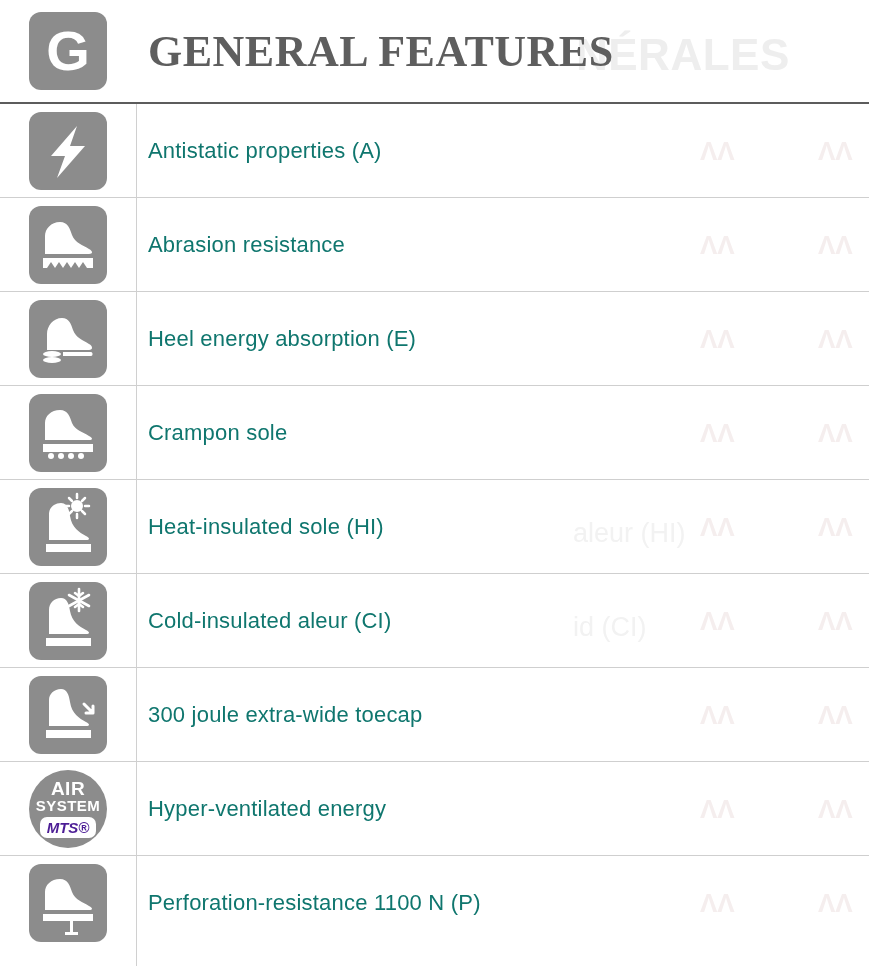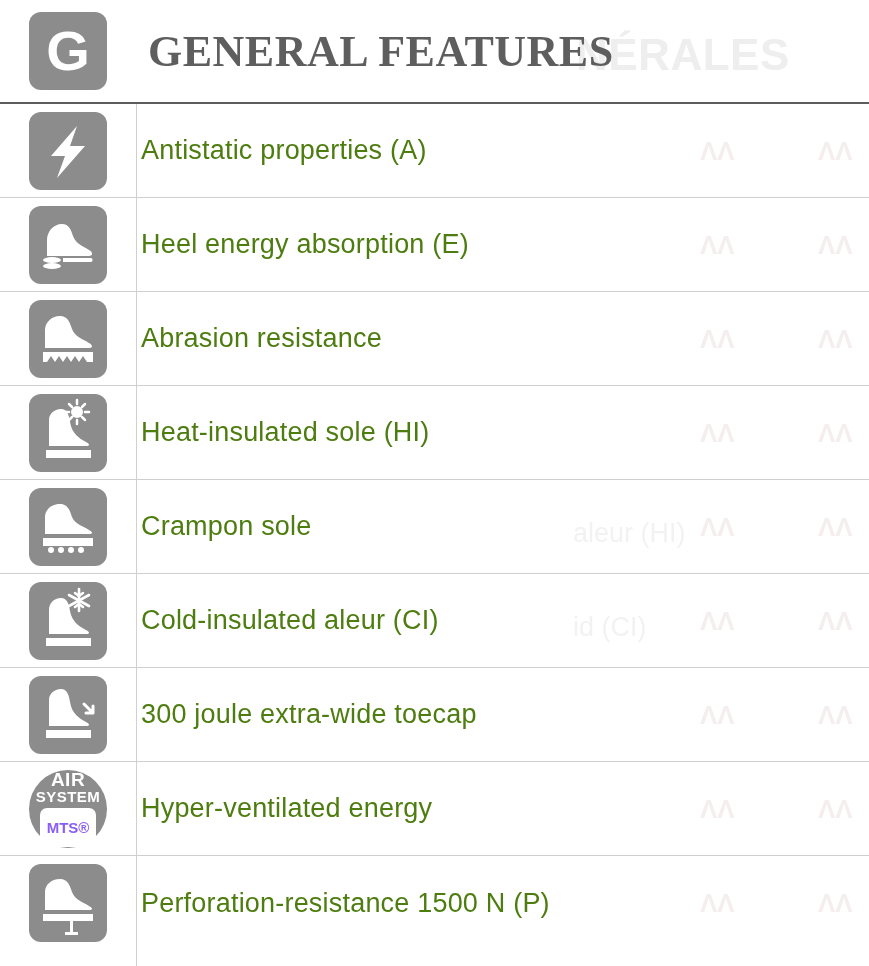--- a/index.html
+++ b/index.html
@@ -74,23 +74,23 @@
   .icon-cell {
     width: 136px;
     min-width: 136px;
     display: flex;
     align-items: center;
     justify-content: center;
   }
 
   .label-cell {
     flex: 1;
-    padding-left: 5px;
-    font-size: 27px;
-    color: #4d7c0f;
+    padding-left: 12px;
+    font-size: 22px;
+    color: #0f766e;
     letter-spacing: 0.2px;
   }
 
   .col-divider {
     position: absolute;
     left: 136px;
     top: 104px;
     width: 1px;
     height: 862px;
     background: #d0d0d0;
@@ -148,23 +148,24 @@
     font-family: "Liberation Sans Narrow", "Liberation Sans", sans-serif;
     font-weight: bold;
     line-height: 1.0;
   }
   .air-text .l1 { font-size: 19px; letter-spacing: 0.5px; }
   .air-text .l2 { font-size: 15px; letter-spacing: 0.5px; }
   .air-text .l3 {
     margin-top: 4px;
     font-size: 15px;
     background: #ffffff;
-    color: #8b5cf6;
+    color: #4c1d95;
     border-radius: 7px;
-    padding: 12px 7px;
+    padding: 3px 7px;
+    font-style: italic;
   }
 </style>
 </head>
 <body>
 
 <div class="ghost-layer">
   <div class="ghost-title">NÉRALES</div>
   <div class="ghost-text" style="left:573px; top:518px;">aleur (HI)</div>
   <div class="ghost-text" style="left:573px; top:612px;">id (CI)</div>
 <div class="ghost-mark" style="left: 700px; top: 136px;">ɅɅ</div>
@@ -206,41 +207,57 @@
         </svg>
       </div>
     </div>
     <div class="label-cell">Antistatic properties (A)</div>
   </div>
 
   <div class="row">
     <div class="icon-cell">
       <div class="tile">
         <svg width="78" height="78" viewBox="0 0 78 78">
+          <path d="M16,48 L16,30 C16,23 22,16 31,16 C39,16 41,23 43,29 C46,37 54,39 60,43 C64,45 64,48 60,48 Z" fill="#ffffff"></path>
+          <path d="M14,52 L64,52 L64,62 L14,62 Z" fill="#ffffff"></path>
+          <path d="M18,62 L22,56 L26,62 L30,56 L34,62 L38,56 L42,62 L46,56 L50,62 L54,56 L58,62 Z" fill="#8c8c8c"></path>
+        </svg>
+      </div>
+    </div>
+    <div class="label-cell">Abrasion resistance</div>
+  </div>
+
+  <div class="row">
+    <div class="icon-cell">
+      <div class="tile">
+        <svg width="78" height="78" viewBox="0 0 78 78">
           <path d="M18,50 L18,34 C18,26 24,18 33,18 C40,18 42,24 44,30 C47,38 54,40 60,44 C64,46 64,50 60,50 Z" fill="#ffffff"></path>
           <ellipse cx="23" cy="54" rx="9" ry="3" fill="#ffffff"></ellipse>
           <ellipse cx="23" cy="60" rx="9" ry="3" fill="#ffffff"></ellipse>
           <path d="M34,52 L62,52 C64,52 64,56 62,56 L34,56 Z" fill="#ffffff"></path>
         </svg>
       </div>
     </div>
     <div class="label-cell">Heel energy absorption (E)</div>
   </div>
 
   <div class="row">
     <div class="icon-cell">
       <div class="tile">
         <svg width="78" height="78" viewBox="0 0 78 78">
-          <path d="M16,48 L16,30 C16,23 22,16 31,16 C39,16 41,23 43,29 C46,37 54,39 60,43 C64,45 64,48 60,48 Z" fill="#ffffff"></path>
-          <path d="M14,52 L64,52 L64,62 L14,62 Z" fill="#ffffff"></path>
-          <path d="M18,62 L22,56 L26,62 L30,56 L34,62 L38,56 L42,62 L46,56 L50,62 L54,56 L58,62 Z" fill="#8c8c8c"></path>
-        </svg>
-      </div>
-    </div>
-    <div class="label-cell">Abrasion resistance</div>
+          <path d="M16,46 L16,29 C16,22 22,16 31,16 C39,16 41,23 43,29 C46,36 54,38 60,42 C64,44 64,46 60,46 Z" fill="#ffffff"></path>
+          <path d="M14,50 L64,50 L64,58 L14,58 Z" fill="#ffffff"></path>
+          <circle cx="22" cy="62" r="3" fill="#ffffff"></circle>
+          <circle cx="32" cy="62" r="3" fill="#ffffff"></circle>
+          <circle cx="42" cy="62" r="3" fill="#ffffff"></circle>
+          <circle cx="52" cy="62" r="3" fill="#ffffff"></circle>
+        </svg>
+      </div>
+    </div>
+    <div class="label-cell">Crampon sole</div>
   </div>
 
   <div class="row">
     <div class="icon-cell">
       <div class="tile">
         <svg width="78" height="78" viewBox="0 0 78 78">
           <circle cx="48" cy="18" r="6" fill="#ffffff"></circle>
           <g stroke="#ffffff" stroke-width="2.5" stroke-linecap="round">
             <line x1="48" y1="6" x2="48" y2="10"></line>
             <line x1="48" y1="26" x2="48" y2="30"></line>
@@ -256,36 +273,20 @@
         </svg>
       </div>
     </div>
     <div class="label-cell">Heat-insulated sole (HI)</div>
   </div>
 
   <div class="row">
     <div class="icon-cell">
       <div class="tile">
         <svg width="78" height="78" viewBox="0 0 78 78">
-          <path d="M16,46 L16,29 C16,22 22,16 31,16 C39,16 41,23 43,29 C46,36 54,38 60,42 C64,44 64,46 60,46 Z" fill="#ffffff"></path>
-          <path d="M14,50 L64,50 L64,58 L14,58 Z" fill="#ffffff"></path>
-          <circle cx="22" cy="62" r="3" fill="#ffffff"></circle>
-          <circle cx="32" cy="62" r="3" fill="#ffffff"></circle>
-          <circle cx="42" cy="62" r="3" fill="#ffffff"></circle>
-          <circle cx="52" cy="62" r="3" fill="#ffffff"></circle>
-        </svg>
-      </div>
-    </div>
-    <div class="label-cell">Crampon sole</div>
-  </div>
-
-  <div class="row">
-    <div class="icon-cell">
-      <div class="tile">
-        <svg width="78" height="78" viewBox="0 0 78 78">
           <g stroke="#ffffff" stroke-width="2.6" stroke-linecap="round">
             <line x1="50" y1="7" x2="50" y2="29"></line>
             <line x1="40" y1="13" x2="60" y2="24"></line>
             <line x1="60" y1="13" x2="40" y2="24"></line>
             <line x1="46" y1="11" x2="50" y2="14"></line>
               <line x1="54" y1="11" x2="50" y2="14"></line>
             <line x1="46" y1="25" x2="50" y2="22"></line>
               <line x1="54" y1="25" x2="50" y2="22"></line>
           </g>
           <path d="M20,52 L20,28 C20,21 25,16 32,16 C38,16 40,22 41,29 C43,40 50,44 57,48 C61,50 61,52 57,52 Z" fill="#ffffff"></path>
@@ -326,16 +327,16 @@
     <div class="icon-cell">
       <div class="tile">
         <svg width="78" height="78" viewBox="0 0 78 78">
           <path d="M16,46 L16,28 C16,21 22,15 31,15 C39,15 41,22 43,28 C46,36 54,38 60,42 C64,44 64,46 60,46 Z" fill="#ffffff"></path>
           <path d="M14,50 L64,50 L64,57 L14,57 Z" fill="#ffffff"></path>
           <rect x="41" y="57" width="3" height="13" fill="#ffffff"></rect>
           <rect x="36" y="68" width="13" height="3" fill="#ffffff"></rect>
         </svg>
       </div>
     </div>
-    <div class="label-cell">Perforation-resistance 1500 N (P)</div>
+    <div class="label-cell">Perforation-resistance 1100 N (P)</div>
   </div>
 
 </div>
 
 </body></html>

